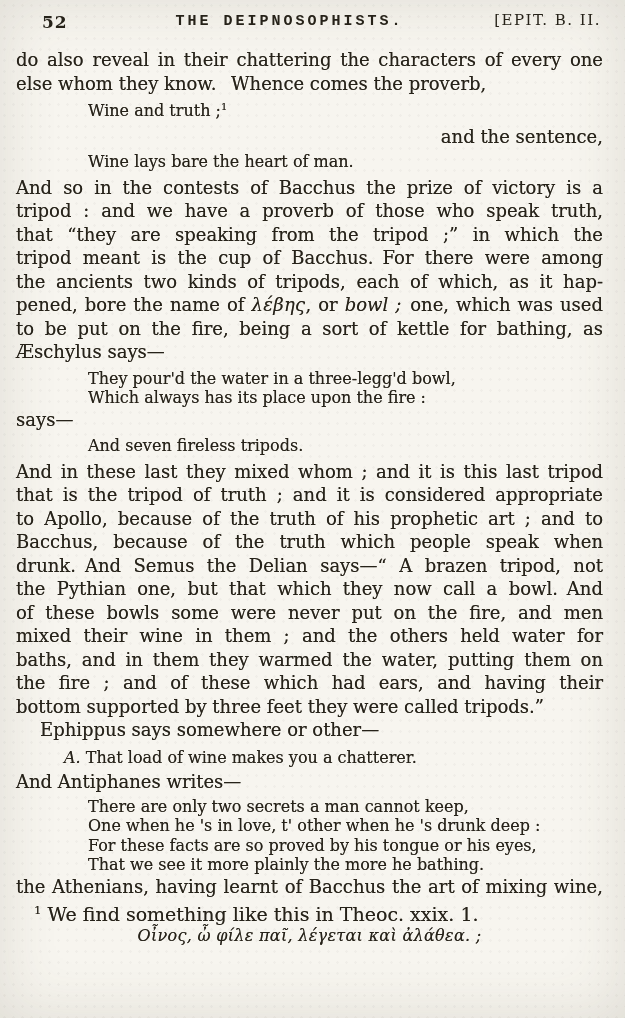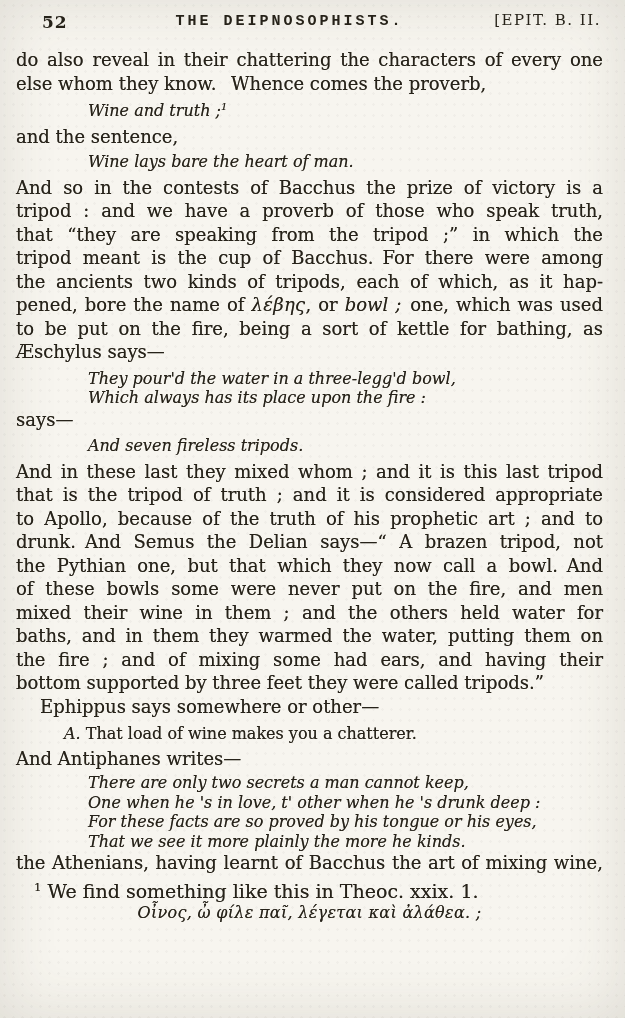--- a/index.html
+++ b/index.html
@@ -46,21 +46,20 @@
     line-height: 23.5px;
     text-shadow: 0 0 0.5px rgba(20,15,5,0.55);
     white-space: pre-wrap;
   }
   .line.just { text-align: justify; text-align-last: justify; }
   .line.indent { text-indent: 24px; }
   .line.verse {
     margin-left: 72px;
     font-size: 16px;
     line-height: 19.5px;
-    font-style: italic;
   }
   .line.verse-ab {
     margin-left: 48px;
     font-size: 16px;
     line-height: 19.5px;
   }
   .line.footnote {
     font-size: 19px;
     line-height: 21px;
     text-indent: 18px;
@@ -80,50 +79,51 @@
 <div class="page">
   <div class="running-head">
     <span class="page-num">52</span>
     <span class="head-title">THE DEIPNOSOPHISTS.</span>
     <span class="head-section">[EPIT. B. II.</span>
   </div>
   <div class="text-block">
       <div class="line just"><span>do also reveal in their chattering the characters of every one</span></div>
       <div class="line"><span>else whom they know.  Whence comes the proverb,</span></div>
       <div class="line verse" style="margin-top: 6px;"><span>Wine and truth ;</span><span class="sup">1</span></div>
-      <div class="line" style="margin-top: 4px;"><span>and the sentence,</span></div>
+      <div class="line" style="margin-top: 4px; text-align: right;"><span>and the sentence,</span></div>
       <div class="line verse" style="margin-top: 4px;"><span>Wine lays bare the heart of man.</span></div>
       <div class="line just" style="margin-top: 4px;"><span>And so in the contests of Bacchus the prize of victory is a</span></div>
       <div class="line just"><span>tripod : and we have a proverb of those who speak truth,</span></div>
       <div class="line just"><span>that “they are speaking from the tripod ;” in which the</span></div>
       <div class="line just"><span>tripod meant is the cup of Bacchus. For there were among</span></div>
       <div class="line just"><span>the ancients two kinds of tripods, each of which, as it hap-</span></div>
       <div class="line just"><span>pened, bore the name of </span><span class="greek">λέβης</span><span>, or </span><span class="i">bowl ;</span><span> one, which was used</span></div>
       <div class="line just"><span>to be put on the fire, being a sort of kettle for bathing, as</span></div>
       <div class="line"><span>Æschylus says—</span></div>
       <div class="line verse" style="margin-top: 5px;"><span>They pour'd the water in a three-legg'd bowl,</span></div>
       <div class="line verse"><span>Which always has its place upon the fire :</span></div>
       <div class="line"><span>says—</span></div>
       <div class="line verse" style="margin-top: 5px;"><span>And seven fireless tripods.</span></div>
       <div class="line just" style="margin-top: 4px;"><span>And in these last they mixed whom ; and it is this last tripod</span></div>
       <div class="line just"><span>that is the tripod of truth ; and it is considered appropriate</span></div>
       <div class="line just"><span>to Apollo, because of the truth of his prophetic art ; and to</span></div>
+      <div class="line just"><span>Bacchus, because of the truth which people speak when</span></div>
       <div class="line just"><span>drunk. And Semus the Delian says—“ A brazen tripod, not</span></div>
       <div class="line just"><span>the Pythian one, but that which they now call a bowl. And</span></div>
       <div class="line just"><span>of these bowls some were never put on the fire, and men</span></div>
       <div class="line just"><span>mixed their wine in them ; and the others held water for</span></div>
       <div class="line just"><span>baths, and in them they warmed the water, putting them on</span></div>
-      <div class="line just"><span>the fire ; and of mixing some had ears, and having their</span></div>
+      <div class="line just"><span>the fire ; and of these which had ears, and having their</span></div>
       <div class="line"><span>bottom supported by three feet they were called tripods.”</span></div>
       <div class="line indent"><span>Ephippus says somewhere or other—</span></div>
       <div class="line verse-ab" style="margin-top: 6px;"><span class="i">A.</span><span> That load of wine makes you a chatterer.</span></div>
       <div class="line" style="margin-top: 3px;"><span>And Antiphanes writes—</span></div>
       <div class="line verse" style="margin-top: 3px;"><span>There are only two secrets a man cannot keep,</span></div>
       <div class="line verse"><span>One when he 's in love, t' other when he 's drunk deep :</span></div>
       <div class="line verse"><span>For these facts are so proved by his tongue or his eyes,</span></div>
-      <div class="line verse"><span>That we see it more plainly the more he kinds.</span></div>
+      <div class="line verse"><span>That we see it more plainly the more he bathing.</span></div>
       <div class="line just"><span>the Athenians, having learnt of Bacchus the art of mixing wine,</span></div>
     </div>
   <div class="footnotes">
       <div class="line footnote" style="margin-top: 6px;"><span class="sup">1</span><span> We find something like this in Theoc. xxix. 1.</span></div>
       <div class="line footnote-greek"><span class="greek">Οἶνος, ὦ φίλε παῖ, λέγεται καὶ ἀλάθεα. ;</span></div>
     </div>
 </div>
 
 </body></html>

